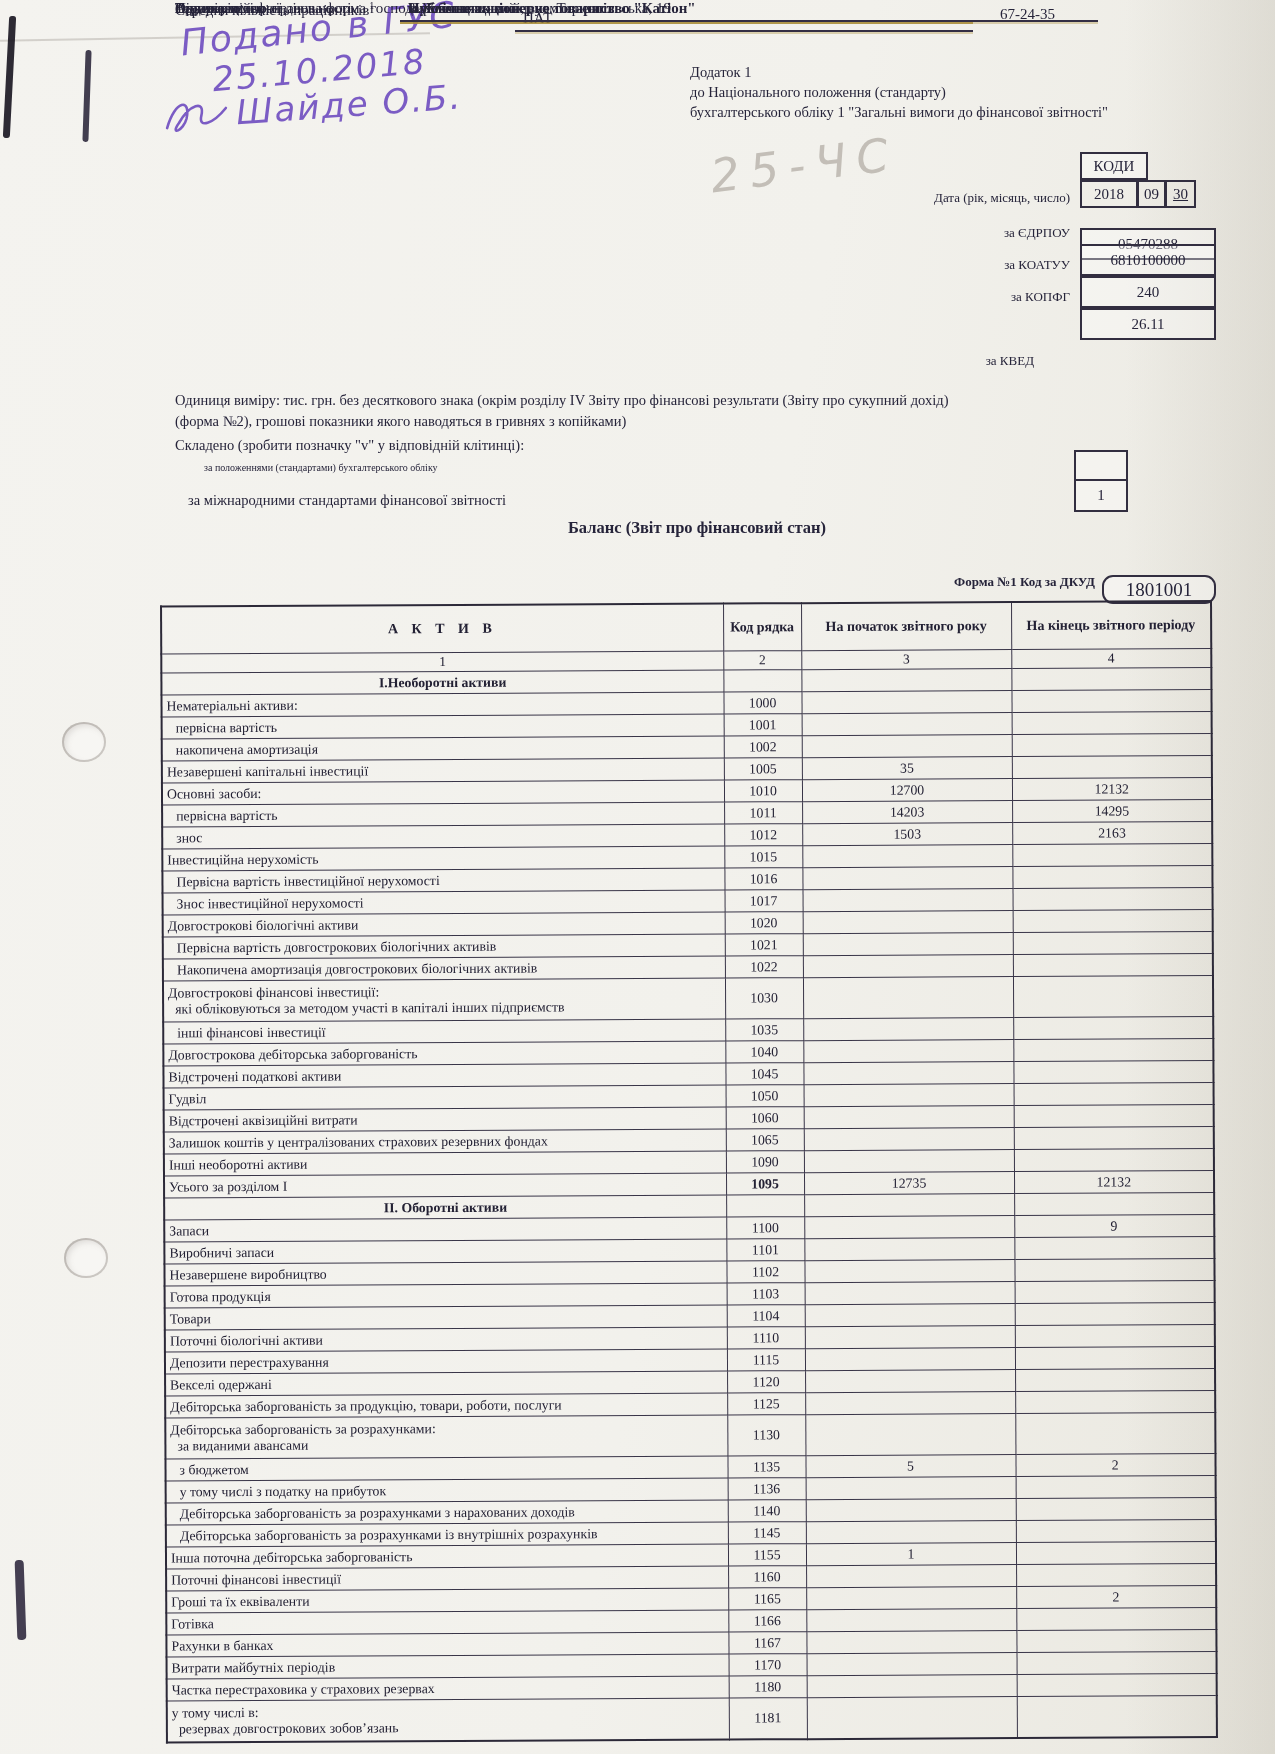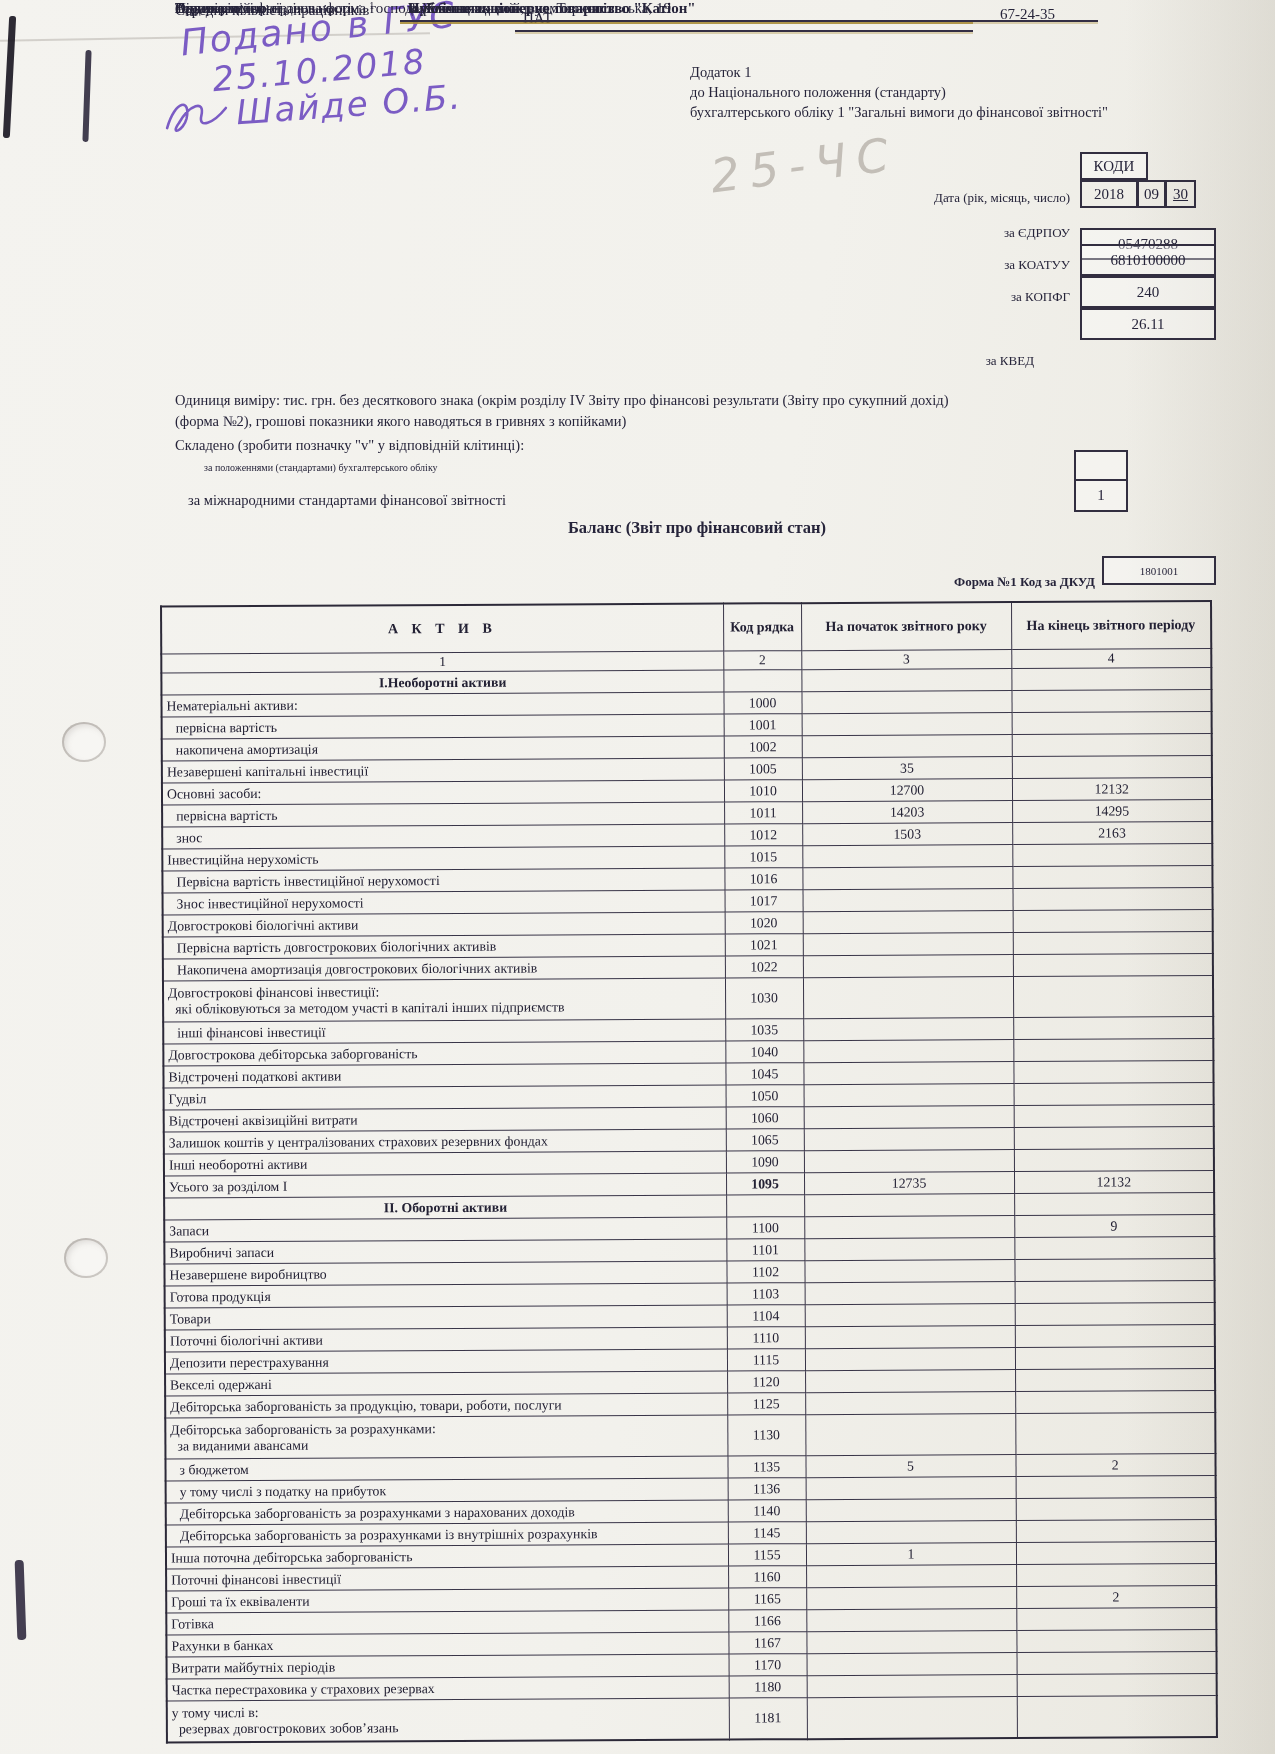--- a/index.html
+++ b/index.html
@@ -66,21 +66,21 @@
   .opt2{position:absolute; left:188px; top:492px; font-size:14.5px;}
   .cb{left:1074px; width:50px;}
   .cb1{top:450px; height:27px;} .cb2{top:479px; height:29px;}
   
   .title1{position:absolute; left:172px; top:518px; width:1050px; text-align:center;
         font-size:16.5px; font-weight:bold;}
   .title2{position:absolute; left:160px; top:541px; width:1050px; text-align:center;
         font-size:16px; font-weight:bold; letter-spacing:1px;}
   .formnote{position:absolute; left:700px; top:574px; width:395px; text-align:right;
         font-size:13px; font-weight:bold;}
-  .dkud{left:1102px; top:556px; width:110px; height:25px; font-size:11px;}
+  .dkud{left:1102px; top:575px; width:110px; height:25px; font-size:19px;border-radius:11px;}
   
   .tablewrap{position:absolute; left:160px; top:600px; transform:rotate(-0.3deg); transform-origin:top right;}
   table.bal{border-collapse:collapse; table-layout:fixed; width:1050px;
         border:2.5px solid #2c2938;}
   table.bal td, table.bal th{border:1.6px solid #393548; font-size:13.8px; color:#232134;
         padding:0 4px; overflow:hidden;}
   col.w1{width:562px;} col.w2{width:78px;} col.w3{width:210px;} col.w4{width:200px;}
   tr.hrow th{font-weight:bold; font-size:14px; text-align:center; vertical-align:middle; height:46px; line-height:18px;}
   th.aktiv{letter-spacing:5px;}
   tr.nrow td{height:18px; text-align:center; font-size:13.5px; padding:0;}

